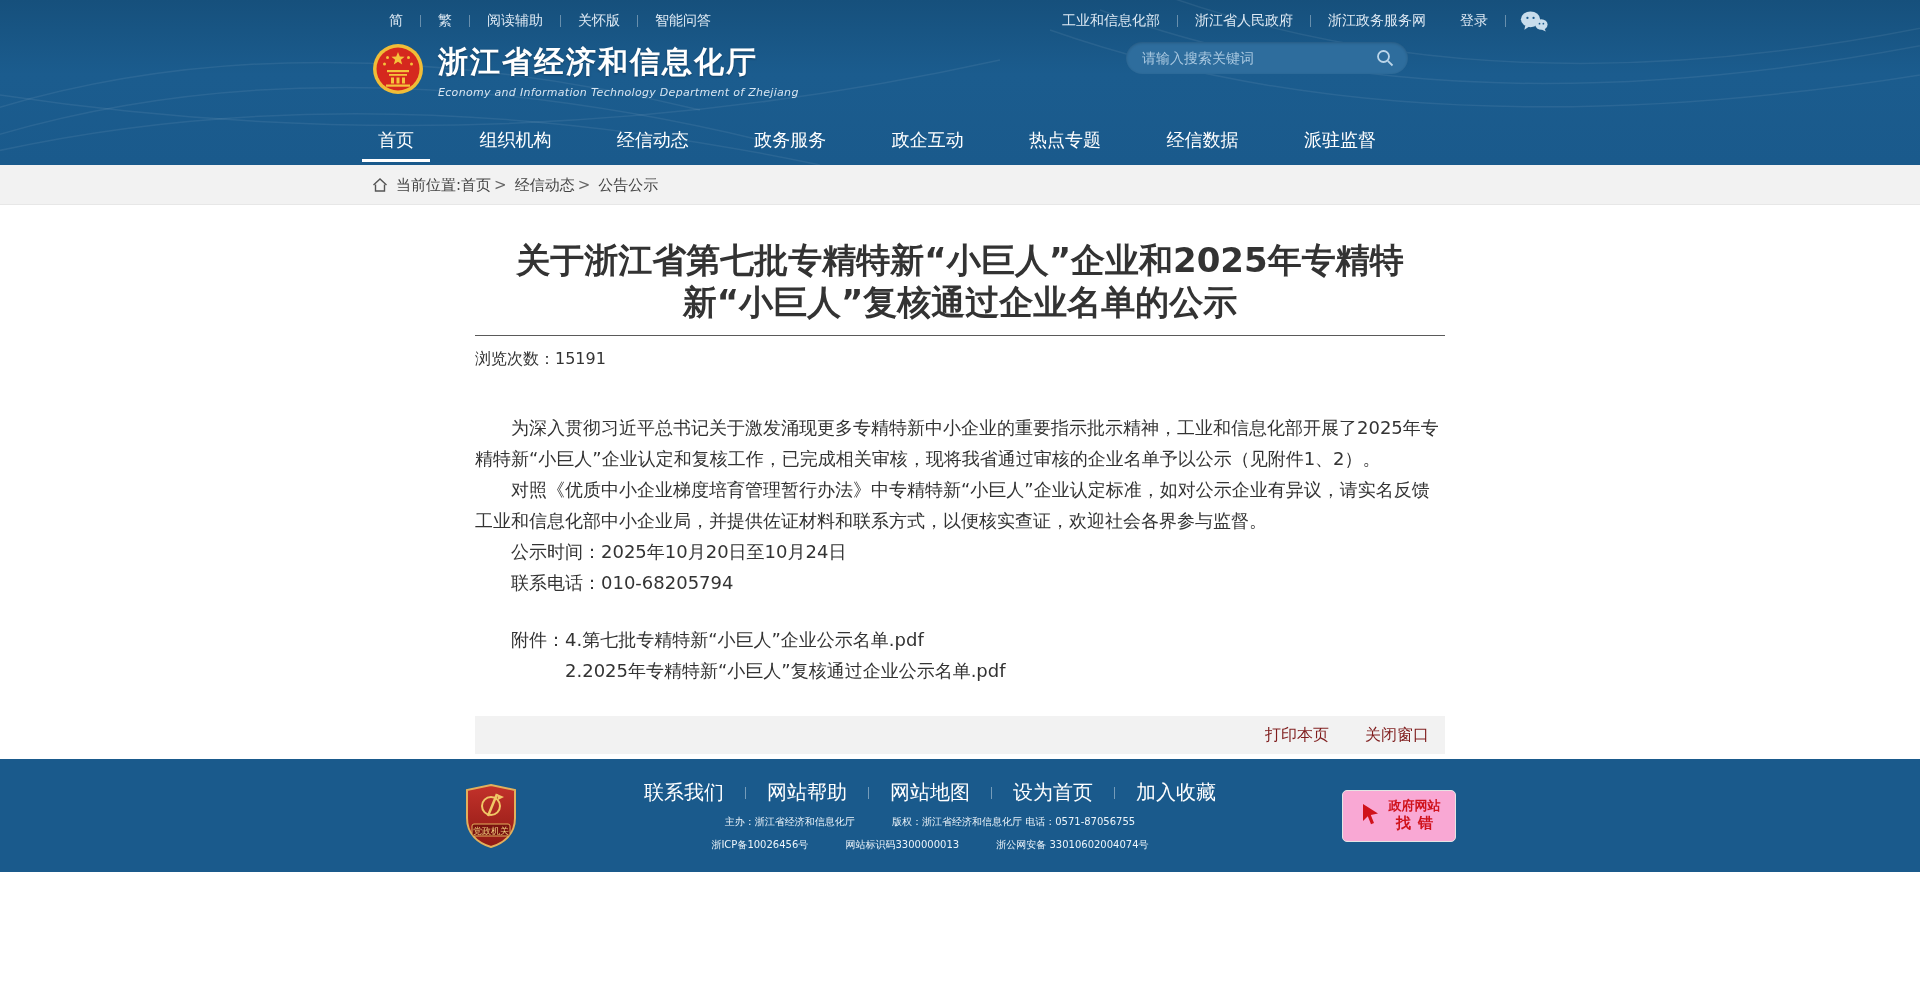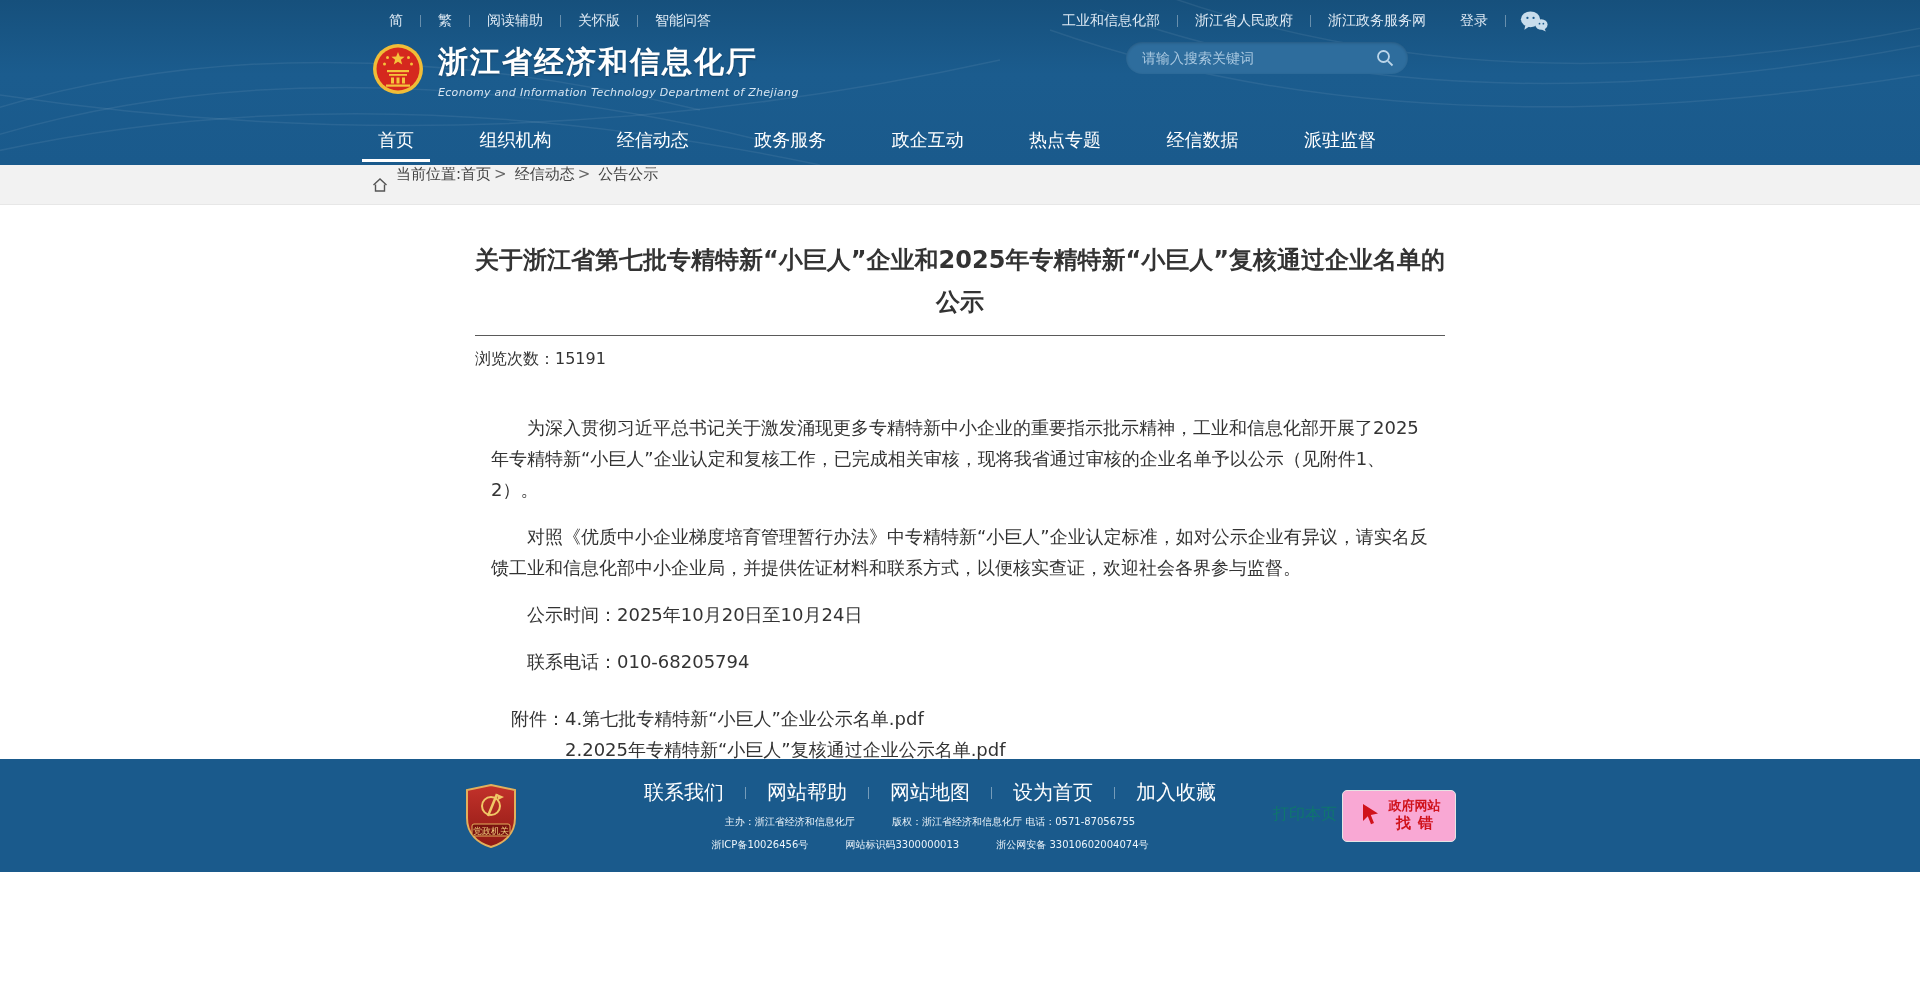--- a/index.html
+++ b/index.html
@@ -28,41 +28,41 @@
   .search input { flex:1; background:transparent; border:none; outline:none; color:#eaf2f9; font-size:14px; }
   .search input::placeholder { color:#a9c8e0; }
   .search-btn { cursor:pointer; display:flex; align-items:center; }
 
   .mainnav ul { list-style:none; margin:0; padding:0; display:flex; width:1010px; justify-content:space-between; }
   .mainnav li { font-size:18px; color:#fff; height:42px; line-height:34px; cursor:pointer; position:relative; padding:0 6px; }
   .mainnav li.active::after { content:""; position:absolute; left:-10px; right:-10px; bottom:3px; height:3px; background:#fff; }
 
   
   .breadcrumb-bar { height:40px; background:#f2f2f2; border-bottom:1px solid #e7e7e7; }
-  .breadcrumb { display:flex; height:40px; font-size:15px; color:#444; }
+  .breadcrumb { display:flex; align-items:center; height:40px; font-size:15px; color:#444; }
   .breadcrumb .home-icon { display:flex; align-items:center; margin-right:8px; }
   .crumb-prefix { color:#444; }
   .crumb { color:#444; cursor:pointer; }
   .crumb ~ .crumb::before { content:">"; margin:0 8px 0 3px; color:#666; cursor:default; }
   .crumb.current { cursor:default; }
 
   
   .content { height:554px; }
   .article { width:970px; margin:0 auto; padding-top:34px; color:#333; }
-  .article-title { font-size:24px; line-height:42px; font-weight:700; text-align:center; margin:0; color:#333; }
+  .article-title { font-size:34px; line-height:42px; font-weight:700; text-align:center; margin:0; color:#333; }
   .title-rule { border-bottom:1px solid #5a5a5a; margin-top:12px; }
   .views { text-align:left; font-size:16px; margin-top:13px; color:#333; }
   .body-text { margin-top:42px; font-size:18px; line-height:31px; }
-  .body-text p { margin:16px; text-indent:2em; }
+  .body-text p { margin:0; text-indent:2em; }
   .attachments { margin-top:26px; font-size:18px; line-height:31px; }
   .attach-row1 { text-indent:2em; }
   .attach-row2 { margin-left:90px; }
   .attach-link { color:#333; cursor:pointer; }
   .print-bar { margin-top:30px; height:38px; background:#f2f2f2; display:flex; align-items:center; justify-content:flex-end; gap:28px; padding-right:16px; font-size:16px; }
-  .print-bar a { color:#0f766e; cursor:pointer; }
+  .print-bar a { color:#7f1d1d; cursor:pointer;margin-left:8px; }
 
   
   .site-footer { height:113px; background:#1a5a8c; display:flex; align-items:center; justify-content:center; gap:105px; color:#fff; }
   .f-center { text-align:center; }
   .f-links { display:flex; justify-content:center; align-items:center; font-size:20px; }
   .f-links a { color:#fff; padding:0 21px; cursor:pointer; }
   .f-div { width:1px; height:12px; background:rgba(255,255,255,.4); }
   .f-row { margin-top:9px; font-size:10px; color:#ecf4fa; }
   .f-row span { margin:0 17px; }
   .badge-shield { cursor:pointer; display:flex; }

